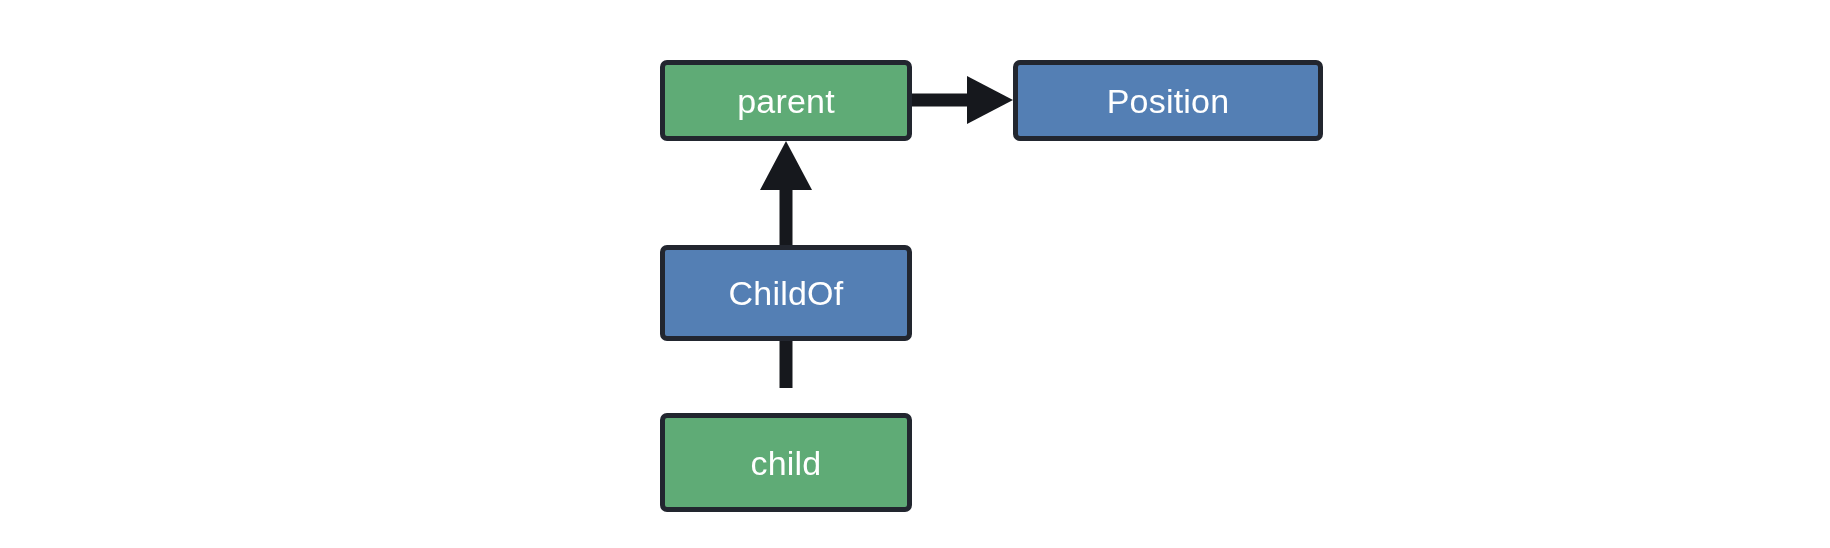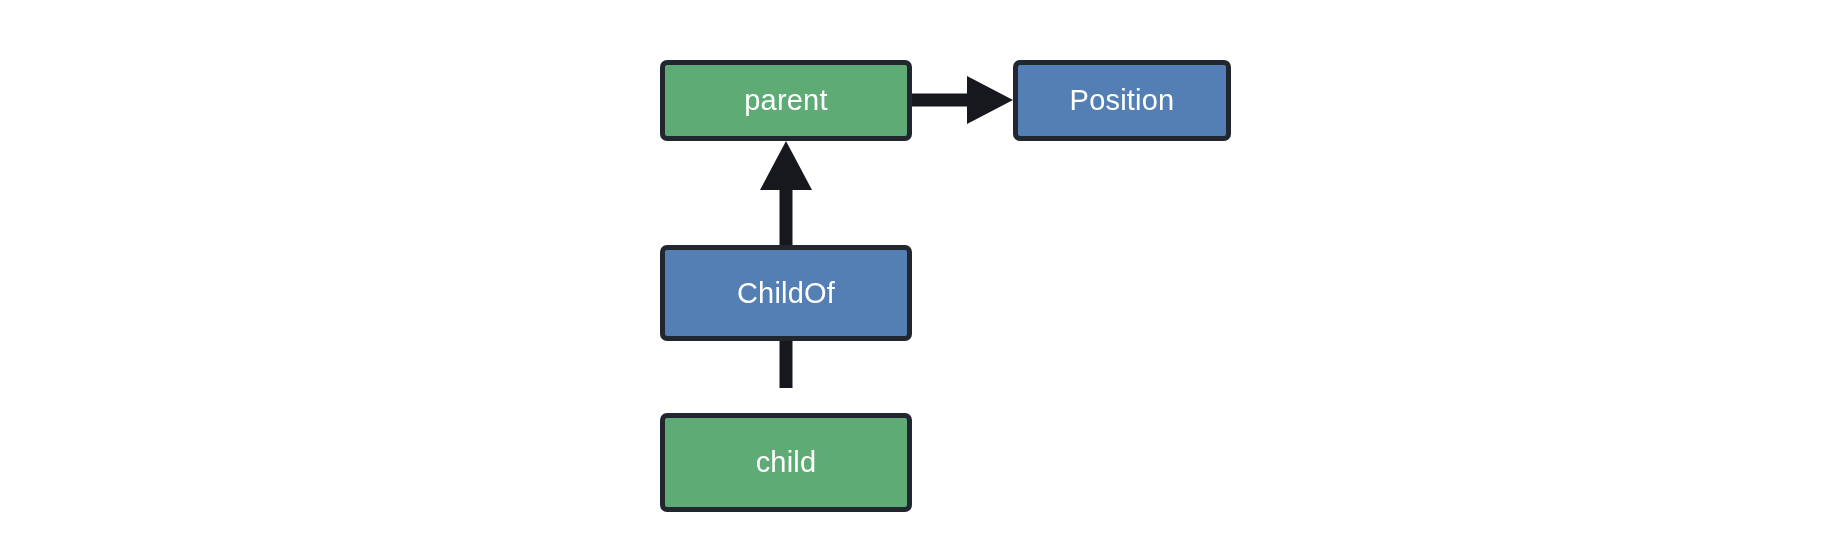--- a/index.html
+++ b/index.html
@@ -26,33 +26,33 @@
   }
   .node {
     position: absolute;
     box-sizing: border-box;
     border: 5px solid #22262f;
     border-radius: 7px;
     display: flex;
     align-items: center;
     justify-content: center;
     color: #ffffff;
-    font-size: 29px;
+    font-size: 34px;
     font-weight: 400;
     letter-spacing: 0.2px;
     line-height: 1;
     font-family: "Liberation Sans", sans-serif;
     z-index: 2;
   }
   .node-entity { background: #5fab76; }
   .node-component { background: #547fb4; }
 
   
   #node-parent   { left: 660px; top: 60px;  width: 252px; height: 81px; }
-  #node-position { left: 1013px; top: 60px; width: 218px; height: 81px; }
+  #node-position { left: 1013px; top: 60px; width: 310px; height: 81px; }
   #node-childof  { left: 660px; top: 245px; width: 252px; height: 96px; align-items: center; }
   #node-child    { left: 660px; top: 388px; width: 252px; height: 99px; margin-top: 25px; }
 </style>
 </head>
 <body>
 
 <div id="canvas">
 
   <svg id="edge-layer" width="1830" height="548" viewBox="0 0 1830 548" xmlns="http://www.w3.org/2000/svg">
 

